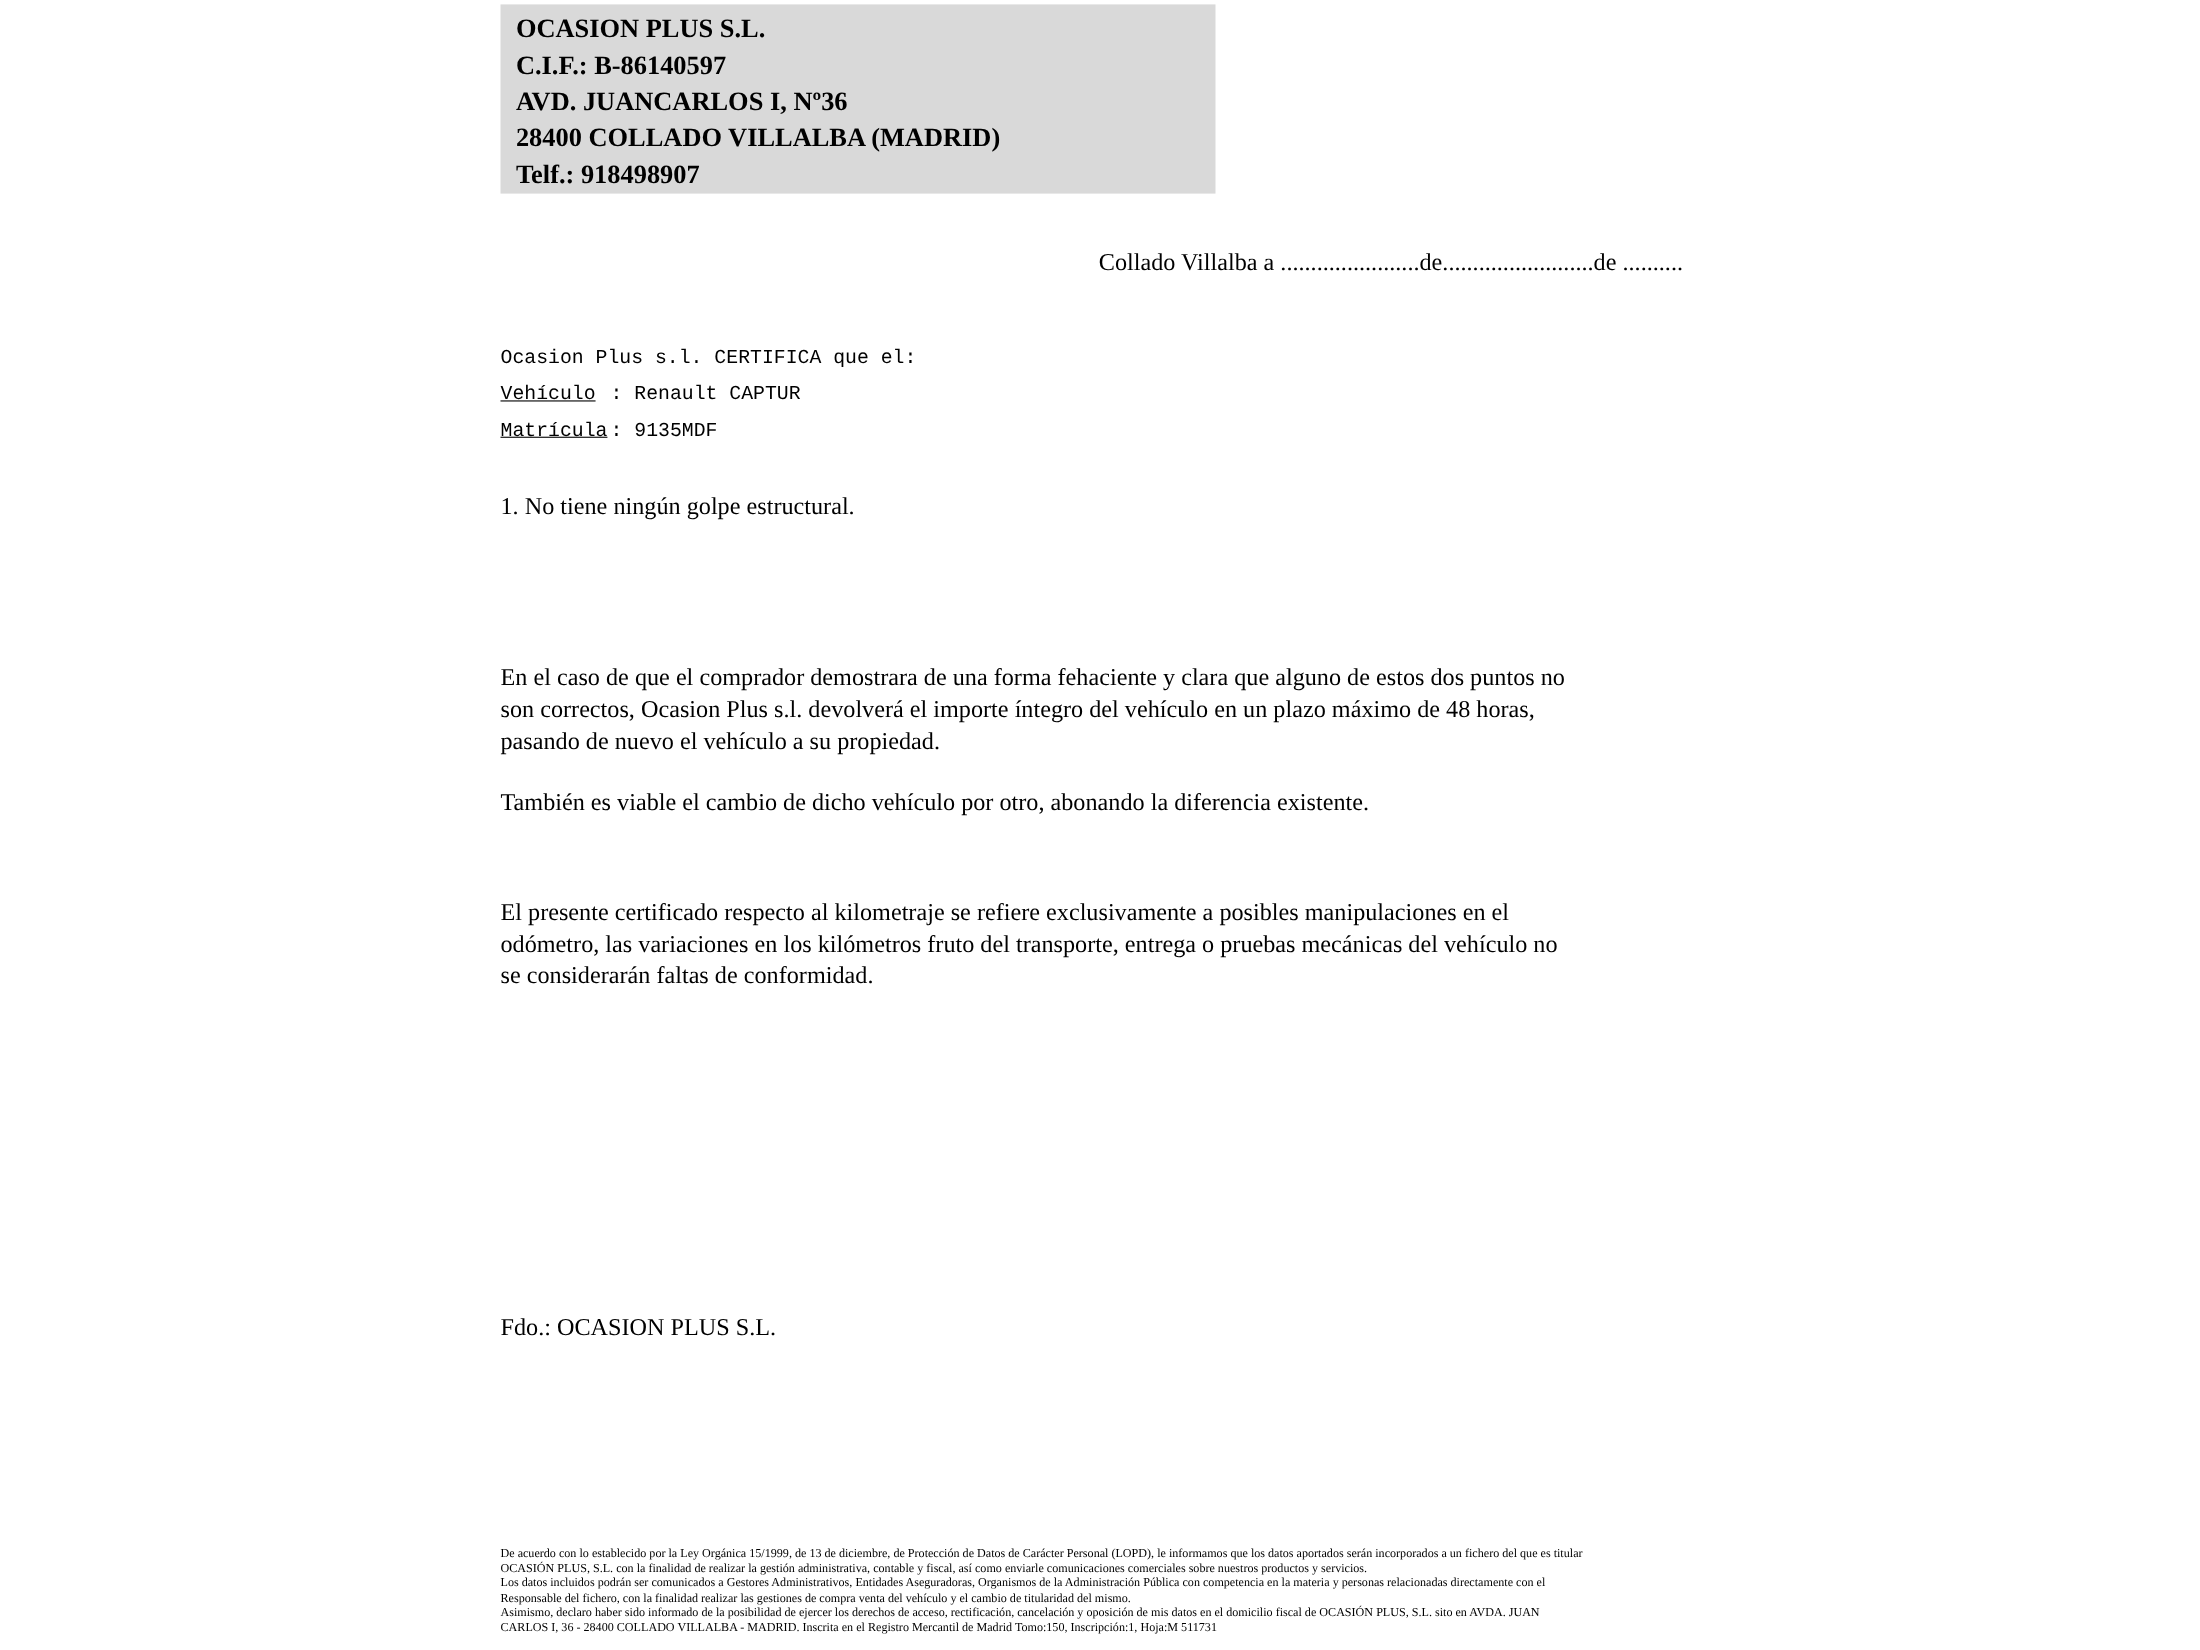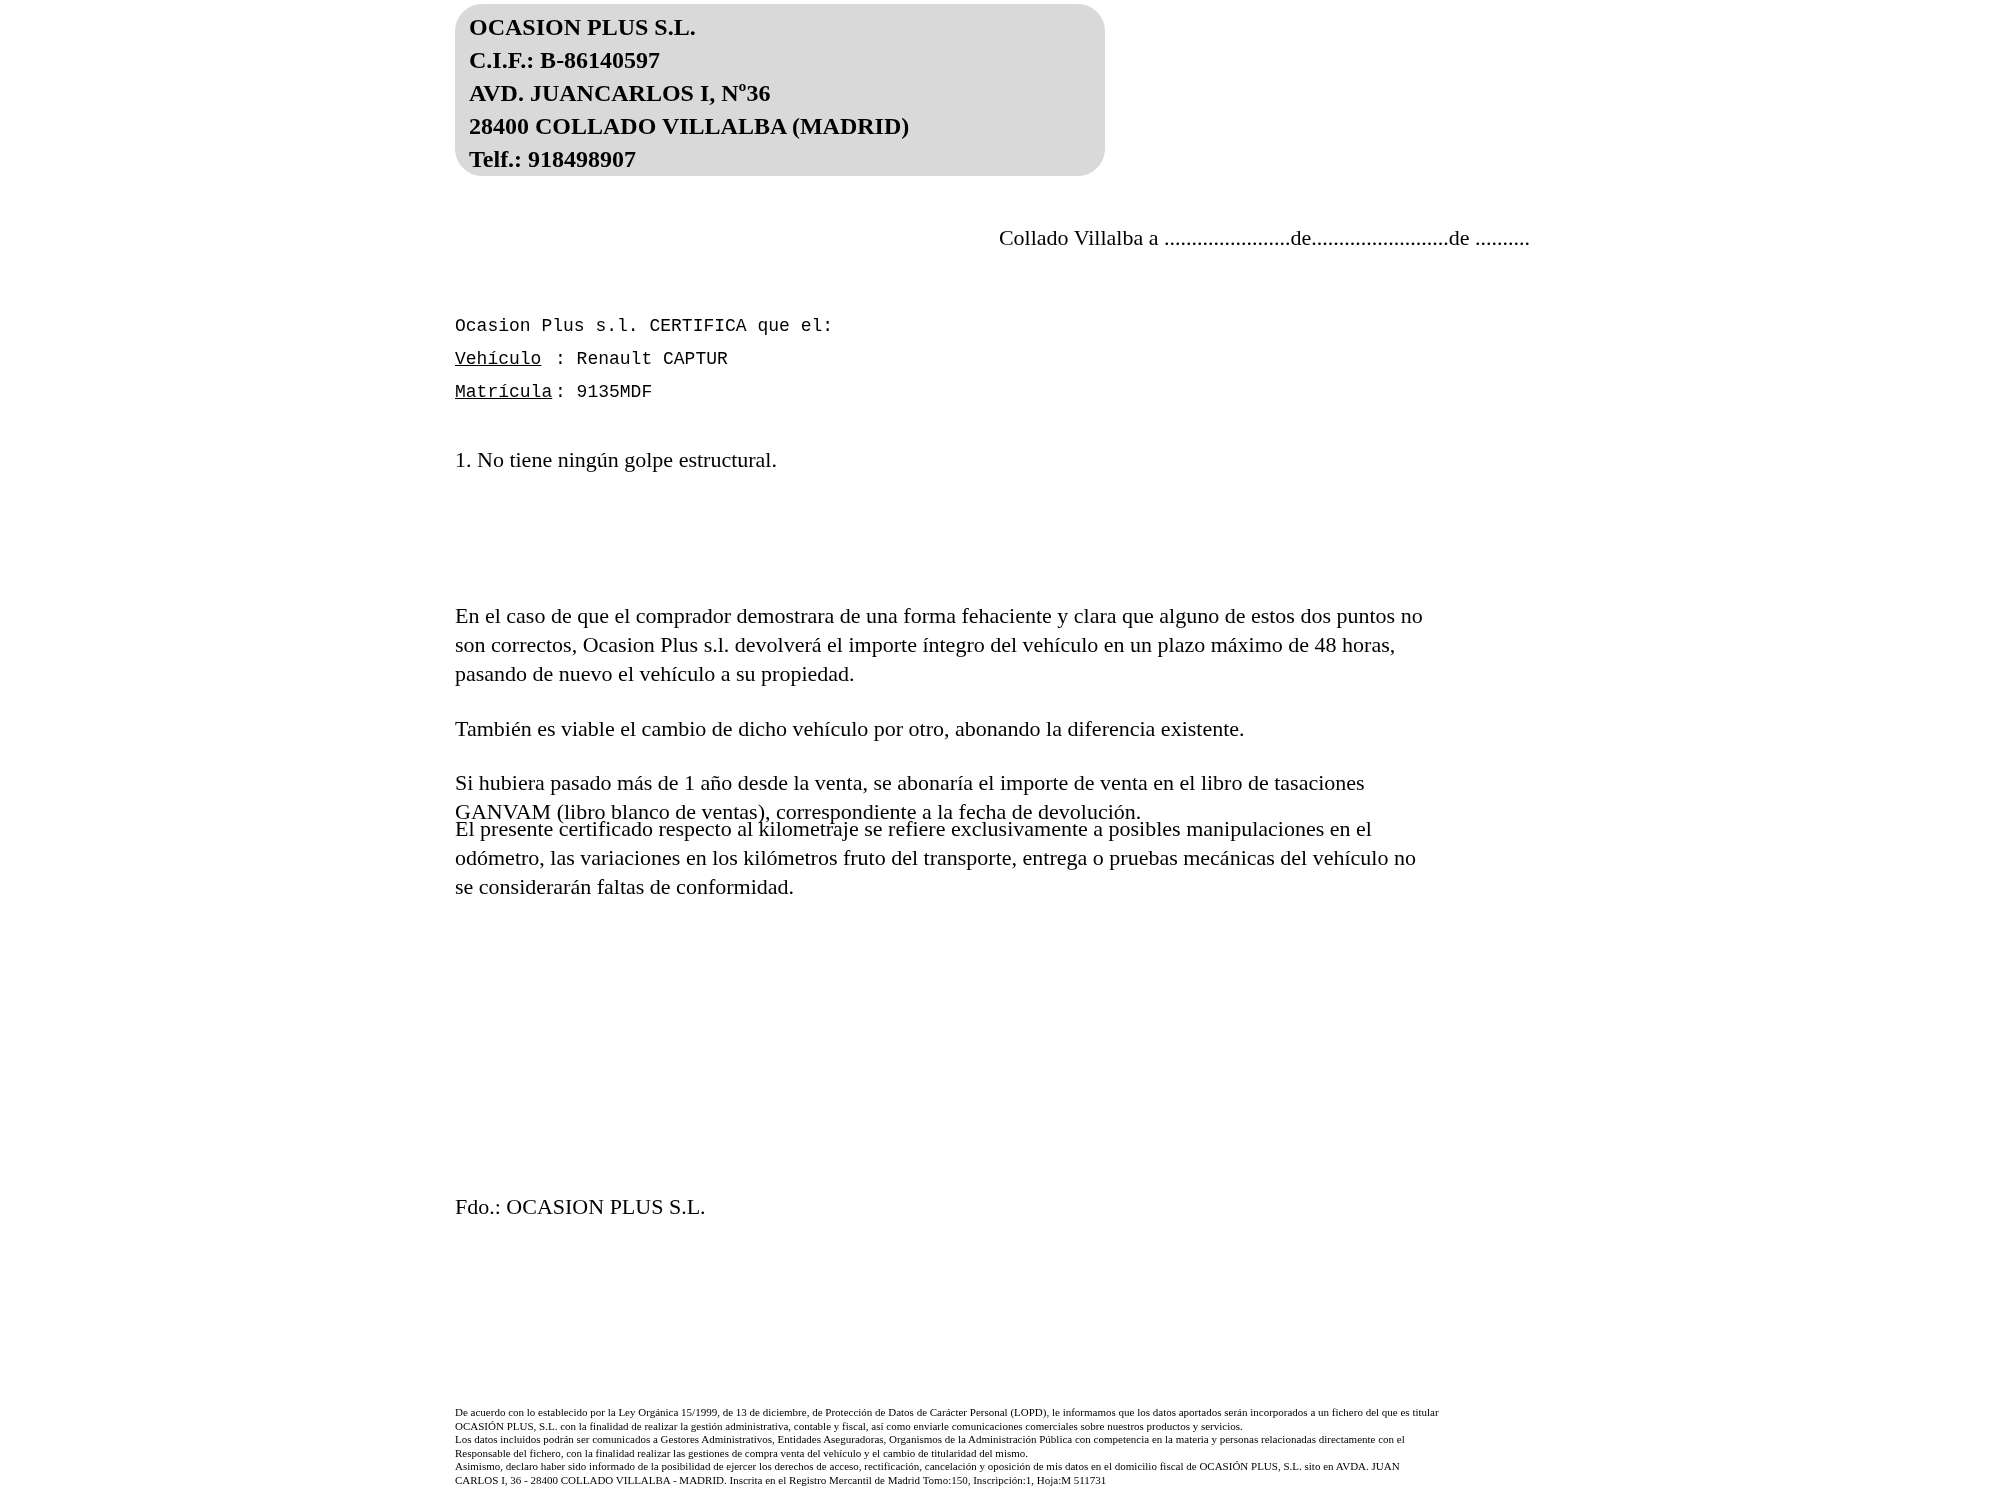--- a/index.html
+++ b/index.html
@@ -14,21 +14,20 @@
   .abs { position:absolute; left:455px; width:1075px; }
 
   .header-box {
     position:absolute; left:455px; top:4px;
     width:650px; height:172px;
     box-sizing:border-box;
     padding:7px 0 0 14px;
     font-weight:bold;
     font-size:24px; line-height:33px;
     white-space:nowrap;
-    border-radius:27px;
   }
   .date-line {
     top:224px;
     font-size:22px; line-height:28px;
     text-align:right;
     white-space:nowrap;
   }
   .cert { top:310px; font-size:18px; line-height:33px;font-family:Liberation Mono, monospace; }
   .cert .row { white-space:nowrap; }
   .field-label { display:inline-block; width:100px; }
@@ -80,24 +79,20 @@
   <div class="abs para para-1">
     <div class="line">En el caso de que el comprador demostrara de una forma fehaciente y clara que alguno de estos dos puntos no</div>
     <div class="line">son correctos, Ocasion Plus s.l. devolverá el importe íntegro del vehículo en un plazo máximo de 48 horas,</div>
     <div class="line">pasando de nuevo el vehículo a su propiedad.</div>
   </div>
 
   <div class="abs para para-2">
     <div class="line">También es viable el cambio de dicho vehículo por otro, abonando la diferencia existente.</div>
   </div>
 
-  <div class="abs para para-3">
-    <div class="line">Si hubiera pasado más de 1 año desde la venta, se abonaría el importe de venta en el libro de tasaciones</div>
-    <div class="line">GANVAM (libro blanco de ventas), correspondiente a la fecha de devolución.</div>
-  </div>
 
   <div class="abs para para-4">
     <div class="line">El presente certificado respecto al kilometraje se refiere exclusivamente a posibles manipulaciones en el</div>
     <div class="line">odómetro, las variaciones en los kilómetros fruto del transporte, entrega o pruebas mecánicas del vehículo no</div>
     <div class="line">se considerarán faltas de conformidad.</div>
   </div>
 
   <div class="abs signature">Fdo.: OCASION PLUS S.L.</div>
 
   <div class="abs legal">

